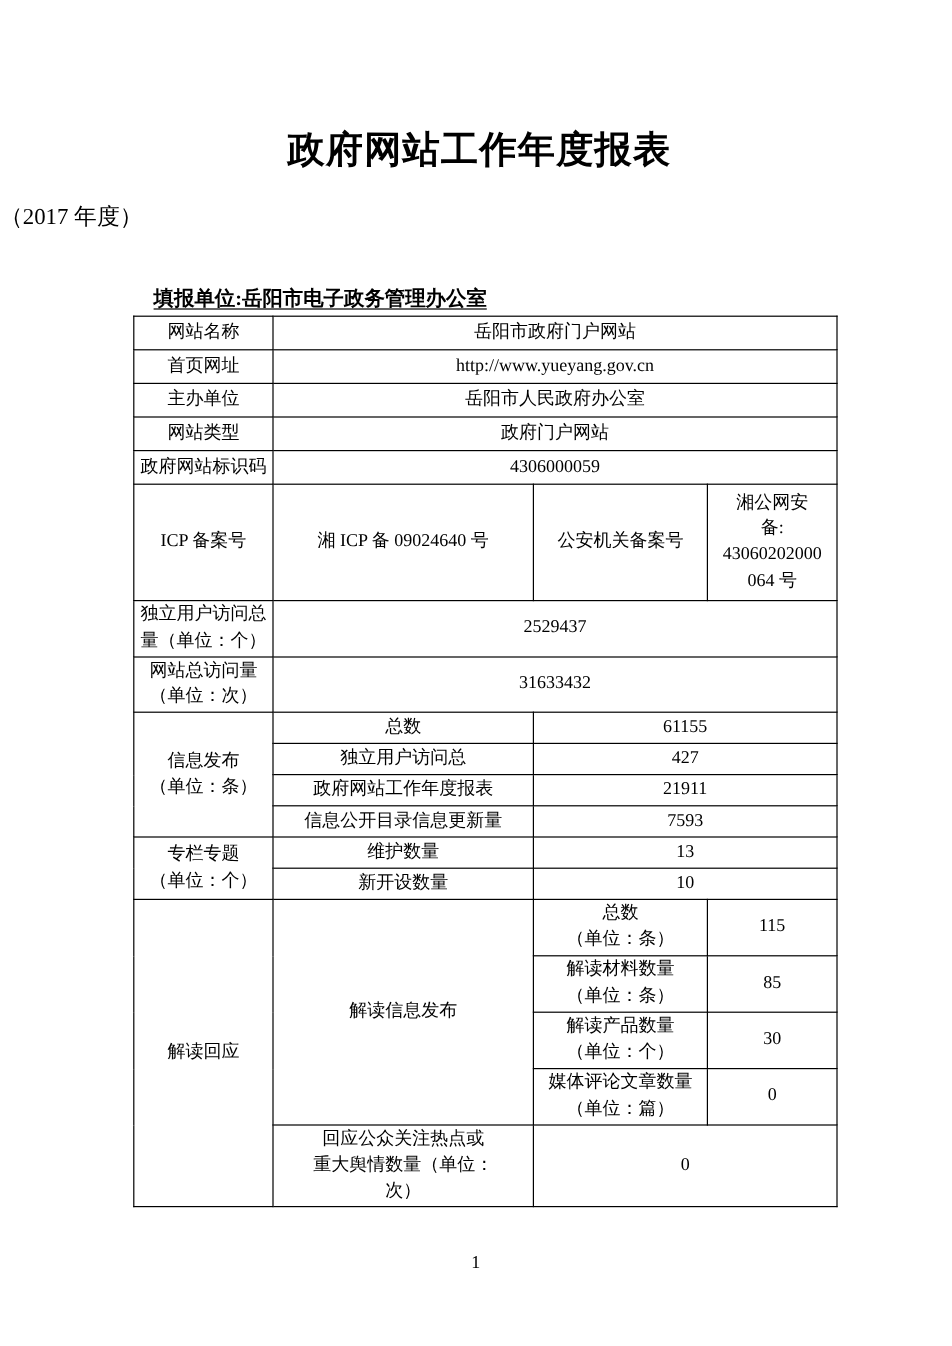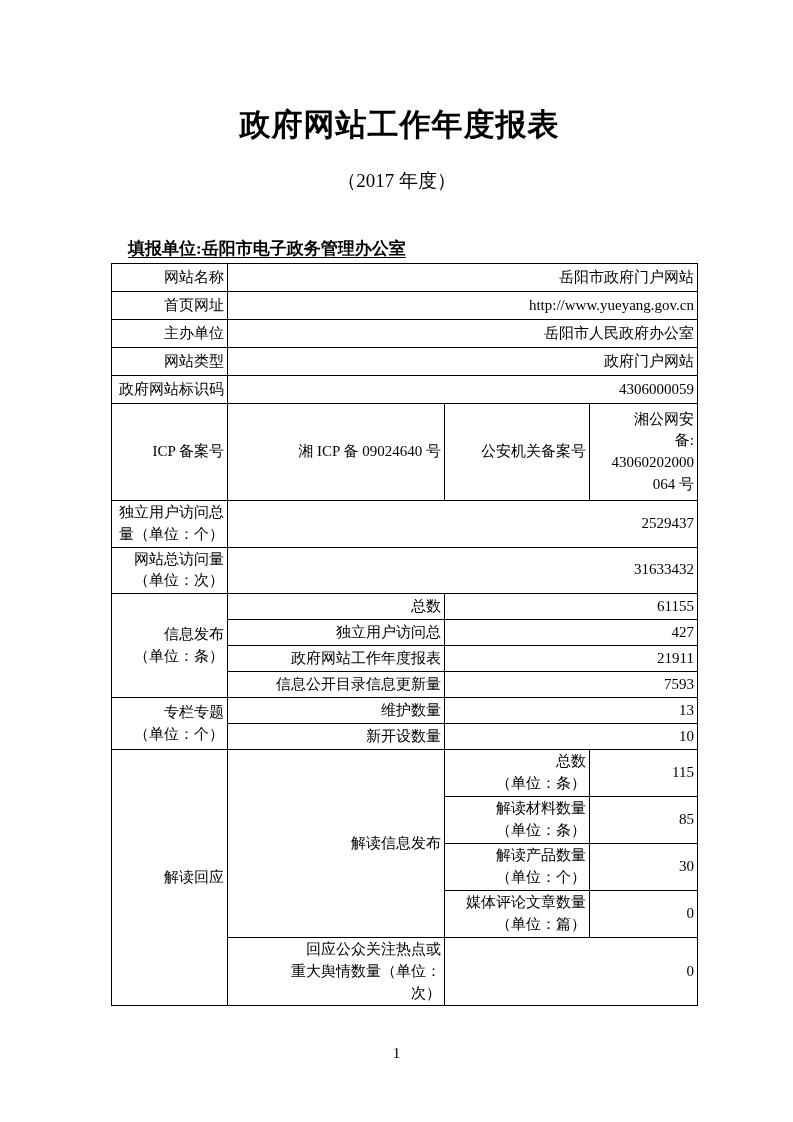--- a/index.html
+++ b/index.html
@@ -20,41 +20,41 @@
     top: 104px; left: 3px; width: 100%;
     text-align: center;
     font-family: "Liberation Sans", "DejaVu Sans", sans-serif;
     font-weight: bold;
     font-size: 31px;
     letter-spacing: 1px;
   }
   .subtitle {
     position: absolute;
     top: 168px; left: 0; width: 100%;
-    text-align: center;
+    text-align: left;
     font-size: 19px;
   }
   .unit-line {
     position: absolute;
     top: 237px; left: 128px;
     font-size: 17px;
     font-weight: bold;
     text-decoration: underline;
     text-underline-offset: 3px;
   }
   table.report {
     position: absolute;
     top: 263px; left: 111px;
     width: 586px;
     border-collapse: collapse;
     table-layout: fixed;
   }
   table.report td {
     border: 1px solid #000000;
-    text-align: right;
+    text-align: center;
     vertical-align: middle;
     font-size: 15px;
     line-height: 1.45;
     padding: 1px 3px;
     white-space: pre-line;
     overflow: hidden;
   }
   tr.h28 { height: 28px; }
   tr.h97 { height: 97px; }
   tr.h49 { height: 39px; }

